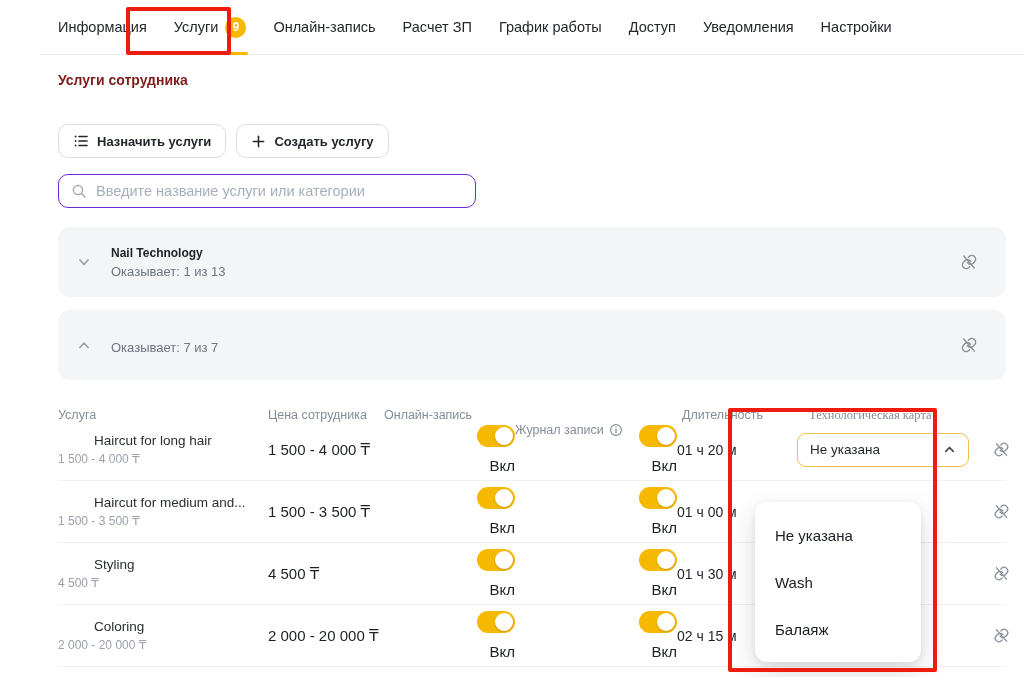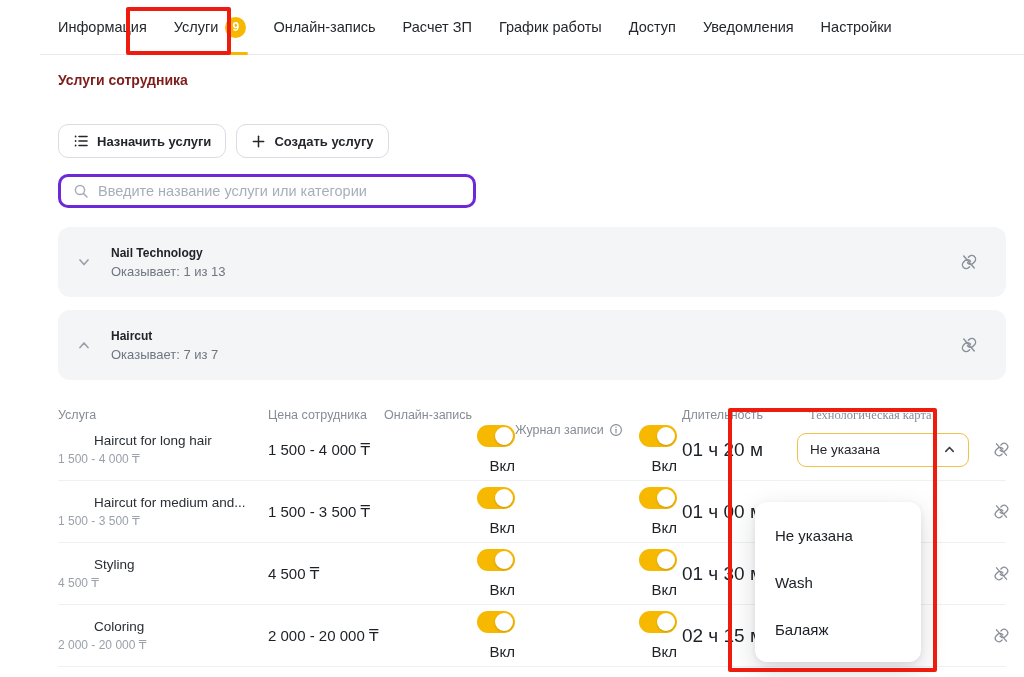--- a/index.html
+++ b/index.html
@@ -24,21 +24,21 @@
 
   
   .toolbar { display:flex; gap:10px; padding:0 18px; margin-top:36px; }
   .btn { display:inline-flex; align-items:center; gap:8px; height:34px; padding:0 14px;
          background:#fff; border:1px solid #d9dde3; border-radius:10px;
          font-size:13px; font-weight:bold; color:#23262b; cursor:pointer; }
 
   
   .search-wrap { padding:0 18px; margin-top:16px; }
   .search { display:flex; align-items:center; gap:9px; width:418px; height:34px;
-            border:3px solid #6d28d9; border-radius:10px; padding:0 12px; background:#fff; }
+            border:1px solid #6d28d9; border-radius:10px; padding:0 12px; background:#fff; }
   .search input { border:none; outline:none; flex:1; font-size:14.5px; color:#2a2e33;
             font-family:inherit; background:transparent; }
   .search input::placeholder { color:#a7aeba; }
 
   
   .cards { padding:0 18px; margin-top:19px; }
   .cat-card { display:flex; align-items:center; height:70px; background:#f4f5f7;
               border-radius:12px; padding:0 28px 0 16px; margin-bottom:13px; }
   .cat-chevron { width:20px; display:flex; justify-content:center; cursor:pointer; }
   .cat-text { margin-left:17px; flex:1; }
@@ -51,21 +51,21 @@
             align-items:center; margin:0 18px 0 18px; }
   .t-head { margin-top:12px; height:26px; font-size:12.5px; color:#858c96; }
   .t-head .c5 { text-align:right; padding-right:14px; }
   .t-head .c7 { padding-left:12px;font-family:Liberation Serif, serif; }
   .hcell { display:flex; align-items:center; gap:5px;margin-top:30px; }
   .row { height:62px; border-bottom:1px solid #eef0f3; }
   .row:last-child { border-bottom:none; }
   .svc-name { font-size:13.5px; color:#2a2e33;margin-left:36px; }
   .svc-sub { margin-top:4px; font-size:12px; color:#9aa1aa; }
   .price { font-size:15px; color:#1d2126; }
-  .dur { font-size:19px; color:#1d2126; text-align:right; padding-right:14px; }
+  .dur { font-size:14px; color:#1d2126; text-align:left; padding-right:14px; }
   .tgl-cell { display:flex; align-items:flex-end; gap:10px;flex-direction:column; }
   .switch { width:38px; height:22px; border-radius:11px; background:#f7b800;
             position:relative; cursor:pointer; flex:0 0 auto; }
   .switch .knob { position:absolute; top:2px; right:2px; width:18px; height:18px;
             border-radius:50%; background:#fff; box-shadow:0 1px 2px rgba(0,0,0,.18); }
   .tgl-label { font-size:15px; color:#1d2126; }
   .unlink-cell { display:flex; justify-content:flex-start; padding-left:8px; }
 
   
   .select { display:flex; align-items:center; justify-content:space-between;
@@ -182,21 +182,20 @@
       </span>
     </div>
 
     <div class="cat-card">
       <span class="cat-chevron">
         <svg width="14" height="14" viewBox="0 0 14 14" fill="none" stroke="#9aa1aa" stroke-width="1.7" stroke-linecap="round" stroke-linejoin="round">
           <polyline points="3,9.5 7,5 11,9.5"></polyline>
         </svg>
       </span>
       <span class="cat-text">
-        <div class="cat-name">Haircut</div>
         <div class="cat-sub">Оказывает: 7 из 7</div>
       </span>
       <span class="cat-unlink">
         <svg width="18" height="18" viewBox="0 0 24 24" fill="none" stroke="#8a9099" stroke-width="1.9" stroke-linecap="round" stroke-linejoin="round">
           <path d="M10 13a5 5 0 0 0 7.54.54l1.8-1.8a5 5 0 0 0-7.07-7.07l-1.1 1.1"></path>
           <path d="M14 11a5 5 0 0 0-7.54-.54l-1.8 1.8a5 5 0 0 0 7.07 7.07l1.1-1.1"></path>
           <line x1="5" y1="4" x2="19" y2="20"></line>
         </svg>
       </span>
     </div>

